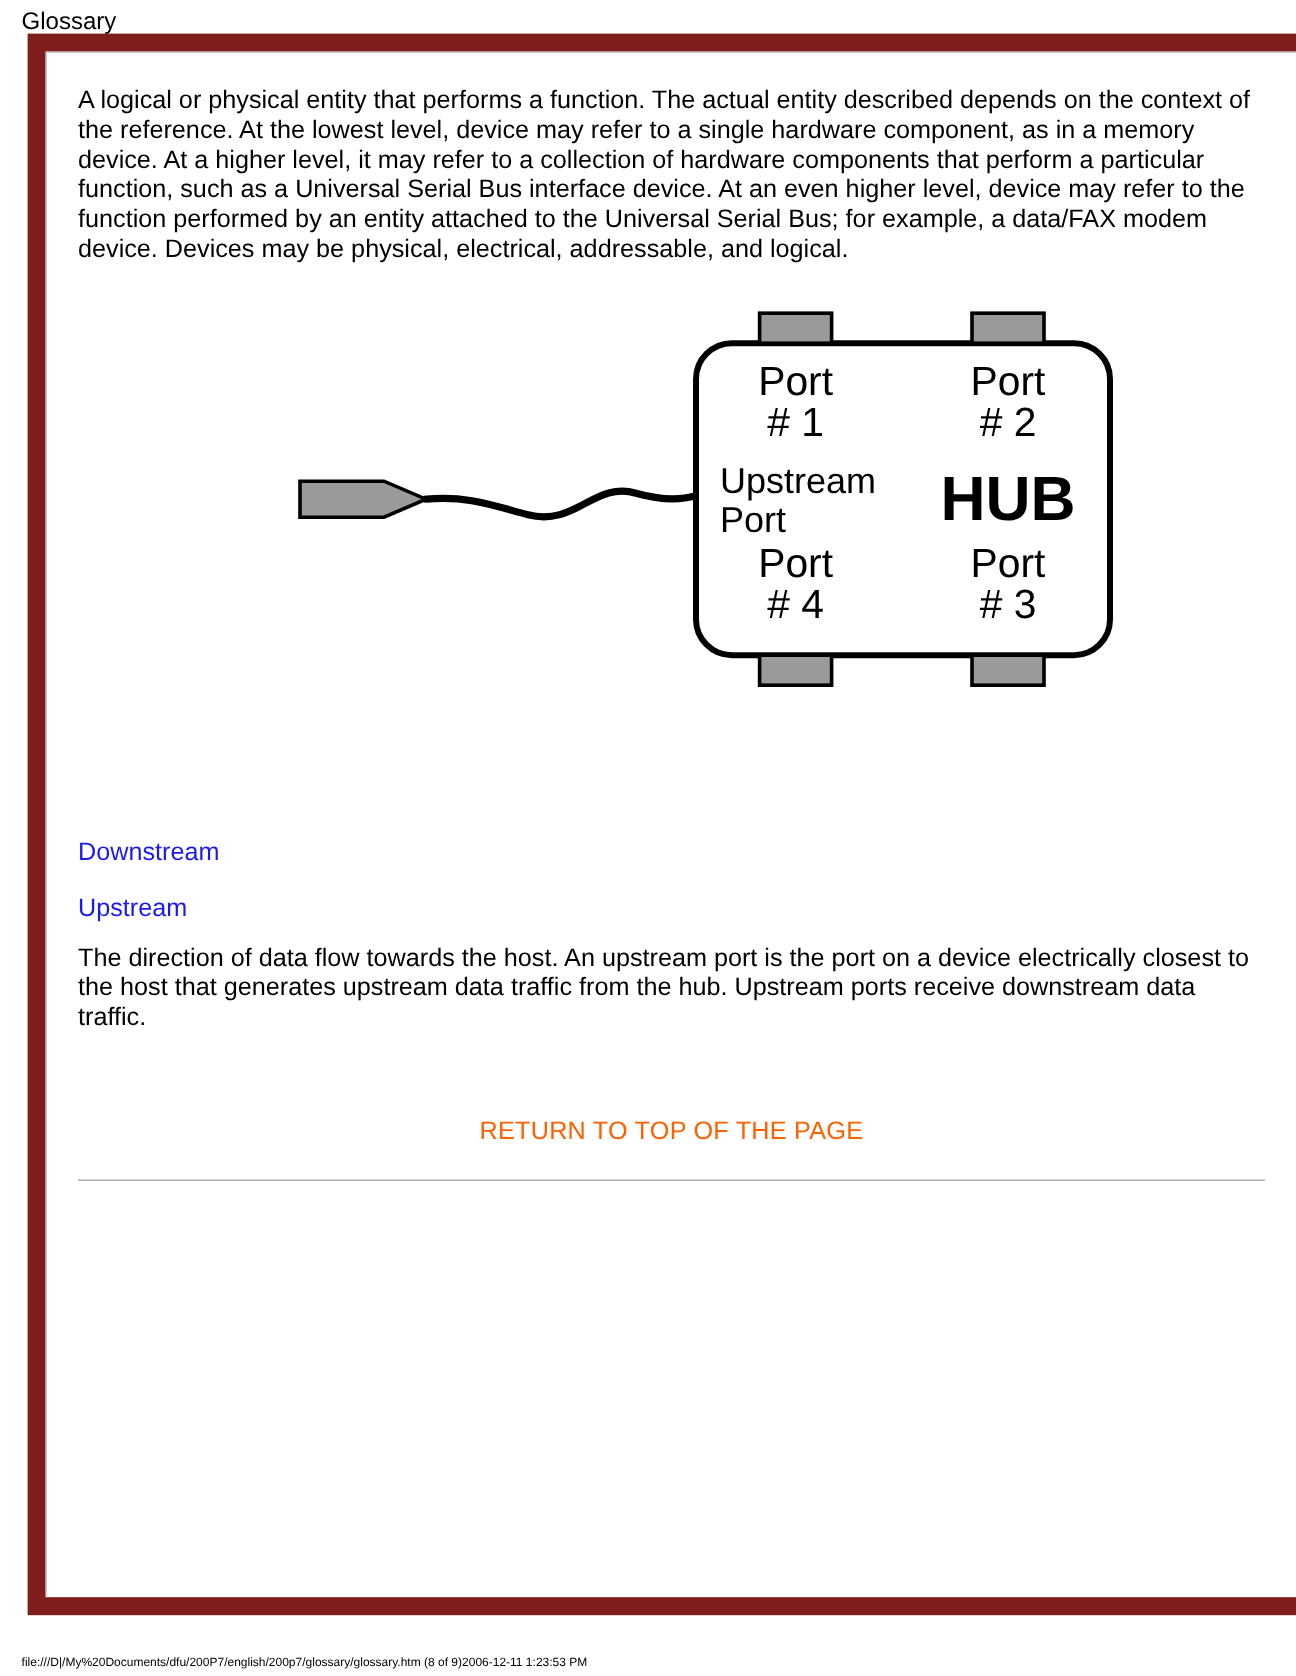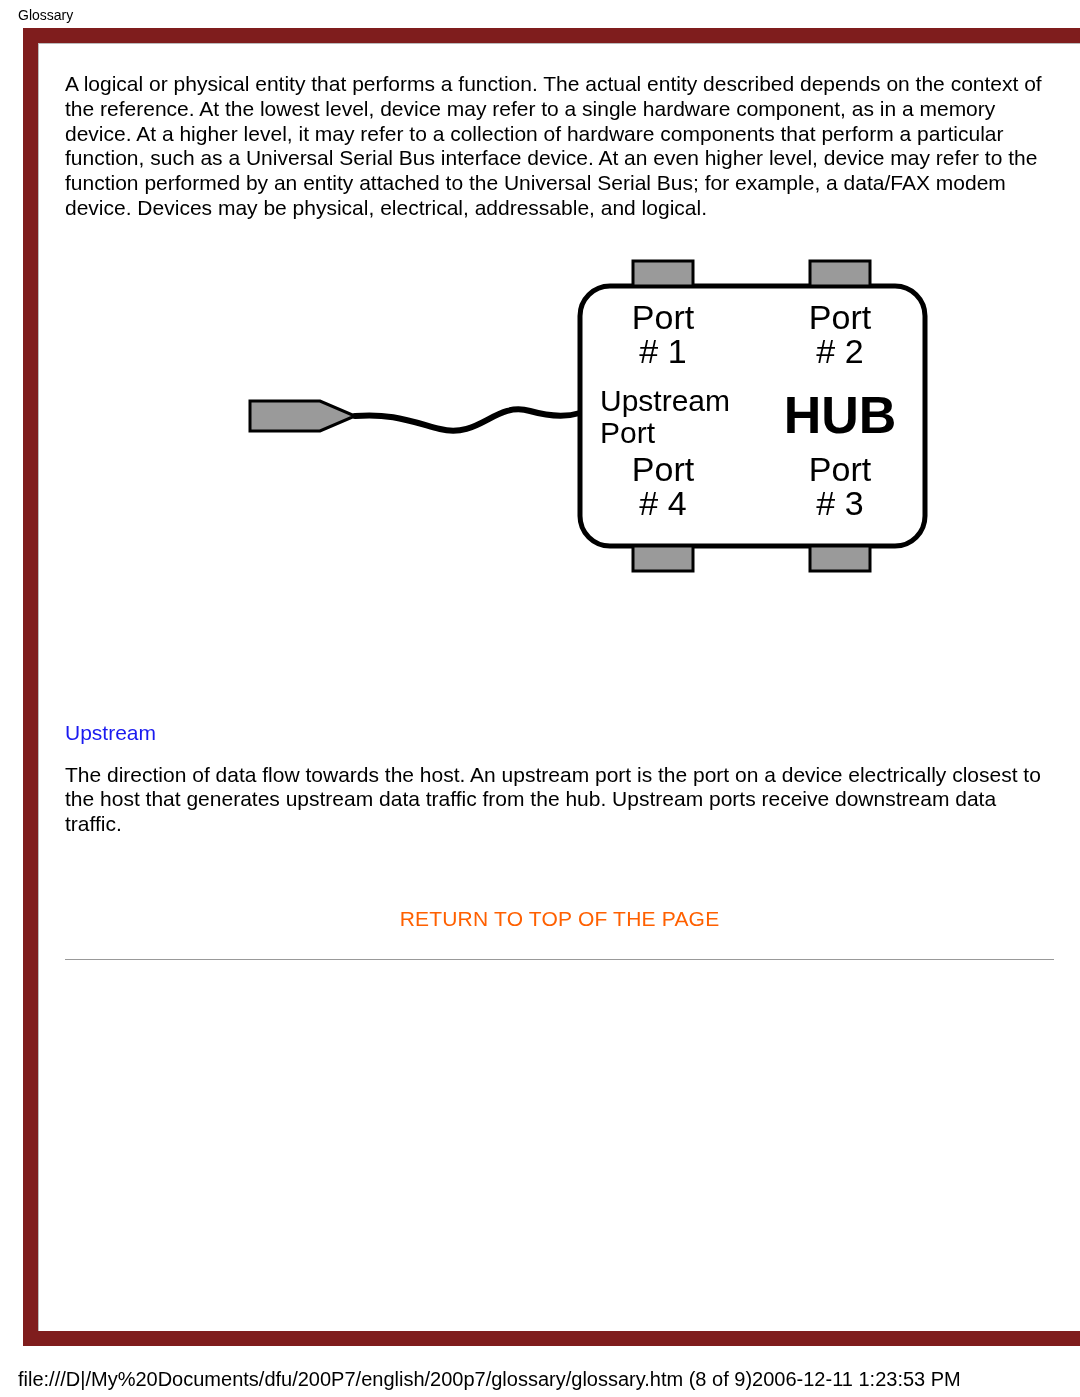--- a/index.html
+++ b/index.html
@@ -9,21 +9,21 @@
     height: 1397px;
     background: #ffffff;
     font-family: Arial, Helvetica, sans-serif;
     position: relative;
     overflow: hidden;
   }
   .header-label {
     position: absolute;
     top: 7px;
     left: 18px;
-    font-size: 14px;
+    font-size: 20px;
     color: #000;
   }
   .outer {
     position: absolute;
     top: 28px;
     left: 23px;
     width: 1072px;
     height: 1318px;
     background: #7f1d1d;
     padding: 15px;
@@ -70,21 +70,21 @@
     margin: 30px 0 80px 0;
   }
   .diagram {
     display: block;
     margin: 0 auto;
   }
   .footer-line {
     position: absolute;
     bottom: 6px;
     left: 18px;
-    font-size: 20px;
+    font-size: 10px;
     color: #000;
   }
   .svg-text {
     font-family: "Gill Sans", "Gill Sans MT", "Trebuchet MS", Arial, sans-serif;
   }
   .svg-hub {
     font-family: "Gill Sans", "Gill Sans MT", "Trebuchet MS", Arial, sans-serif;
     font-weight: 900;
   }
 </style>
@@ -128,20 +128,21 @@
         <text class="svg-text" x="513" y="230" font-size="34" text-anchor="middle">Port</text>
         <text class="svg-text" x="513" y="264" font-size="34" text-anchor="middle"># 4</text>
 
         <text class="svg-text" x="690" y="230" font-size="34" text-anchor="middle">Port</text>
         <text class="svg-text" x="690" y="264" font-size="34" text-anchor="middle"># 3</text>
       </svg>
     </div>
 
     <div class="spacer-sm"></div>
 
+    <p class="term-head">Downstream</p>
 
     <p class="term-head" style="margin-top:22px;">Upstream</p>
     <p class="para">The direction of data flow towards the host. An upstream port is the port on a device electrically closest to the host that generates upstream data traffic from the hub. Upstream ports receive downstream data traffic.</p>
 
     <a href="#" class="return-link">RETURN TO TOP OF THE PAGE</a>
 
     <hr class="divider">
 
   </div>
 </div>

